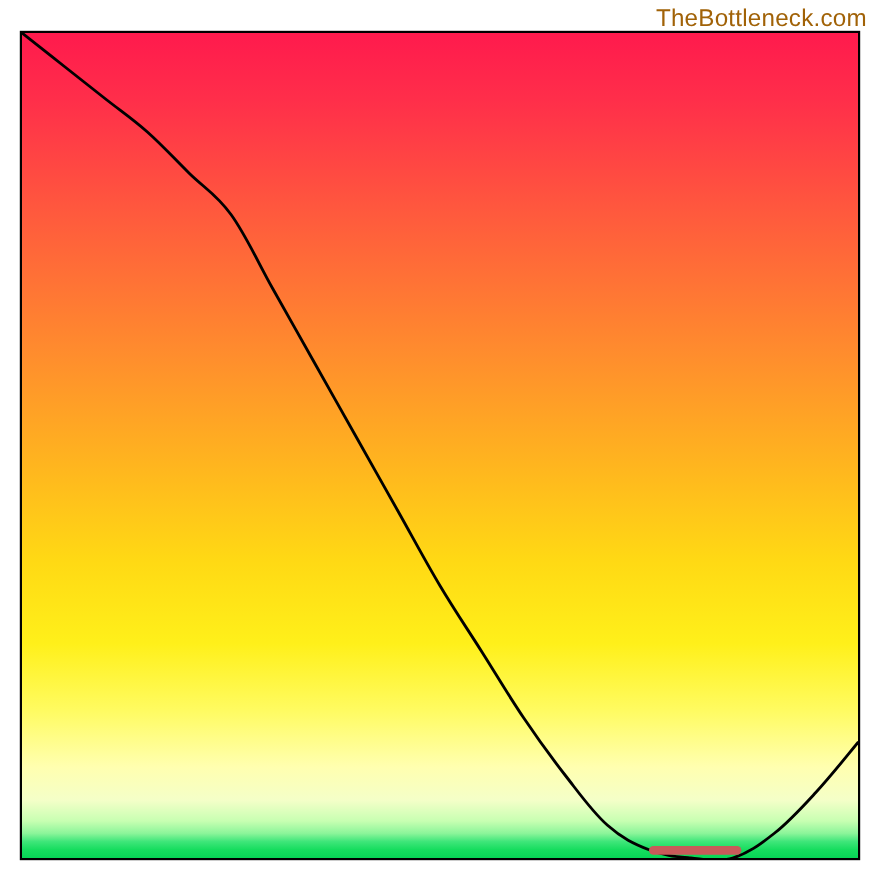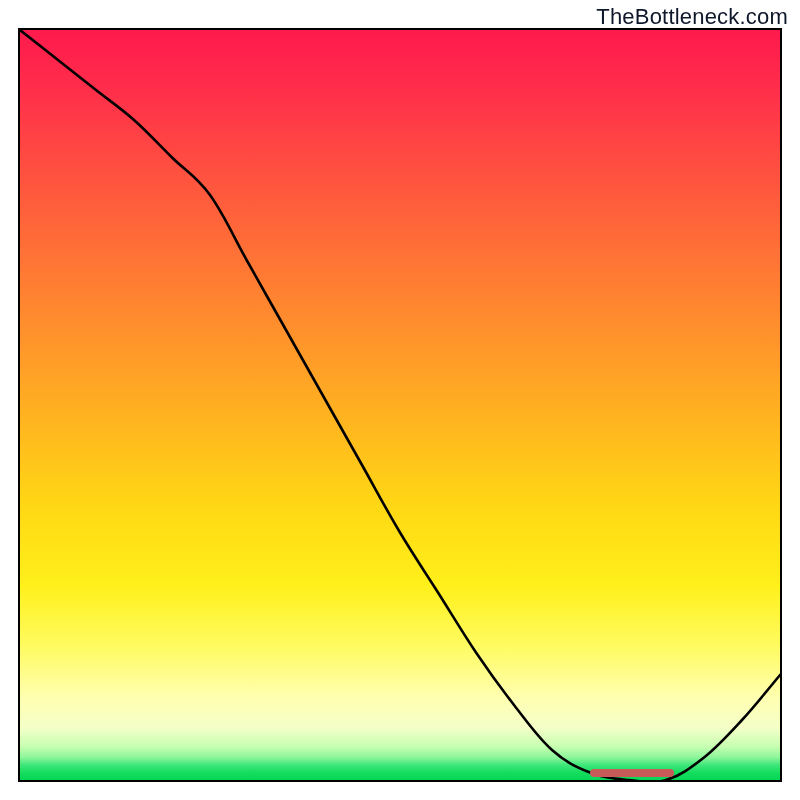--- a/index.html
+++ b/index.html
@@ -12,21 +12,21 @@
   }
   .container {
     position: relative;
     width: 800px;
     height: 800px;
   }
   .watermark {
     position: absolute;
     top: 4px;
     right: 12px;
-    color: #0f172a;
+    color: #a16207;
     font-size: 22px;
     font-weight: 500;
     letter-spacing: 0.2px;
     margin-left: 23px;
   }
   .plot-area {
     position: absolute;
     left: 18px;
     top: 28px;
     width: 764px;

